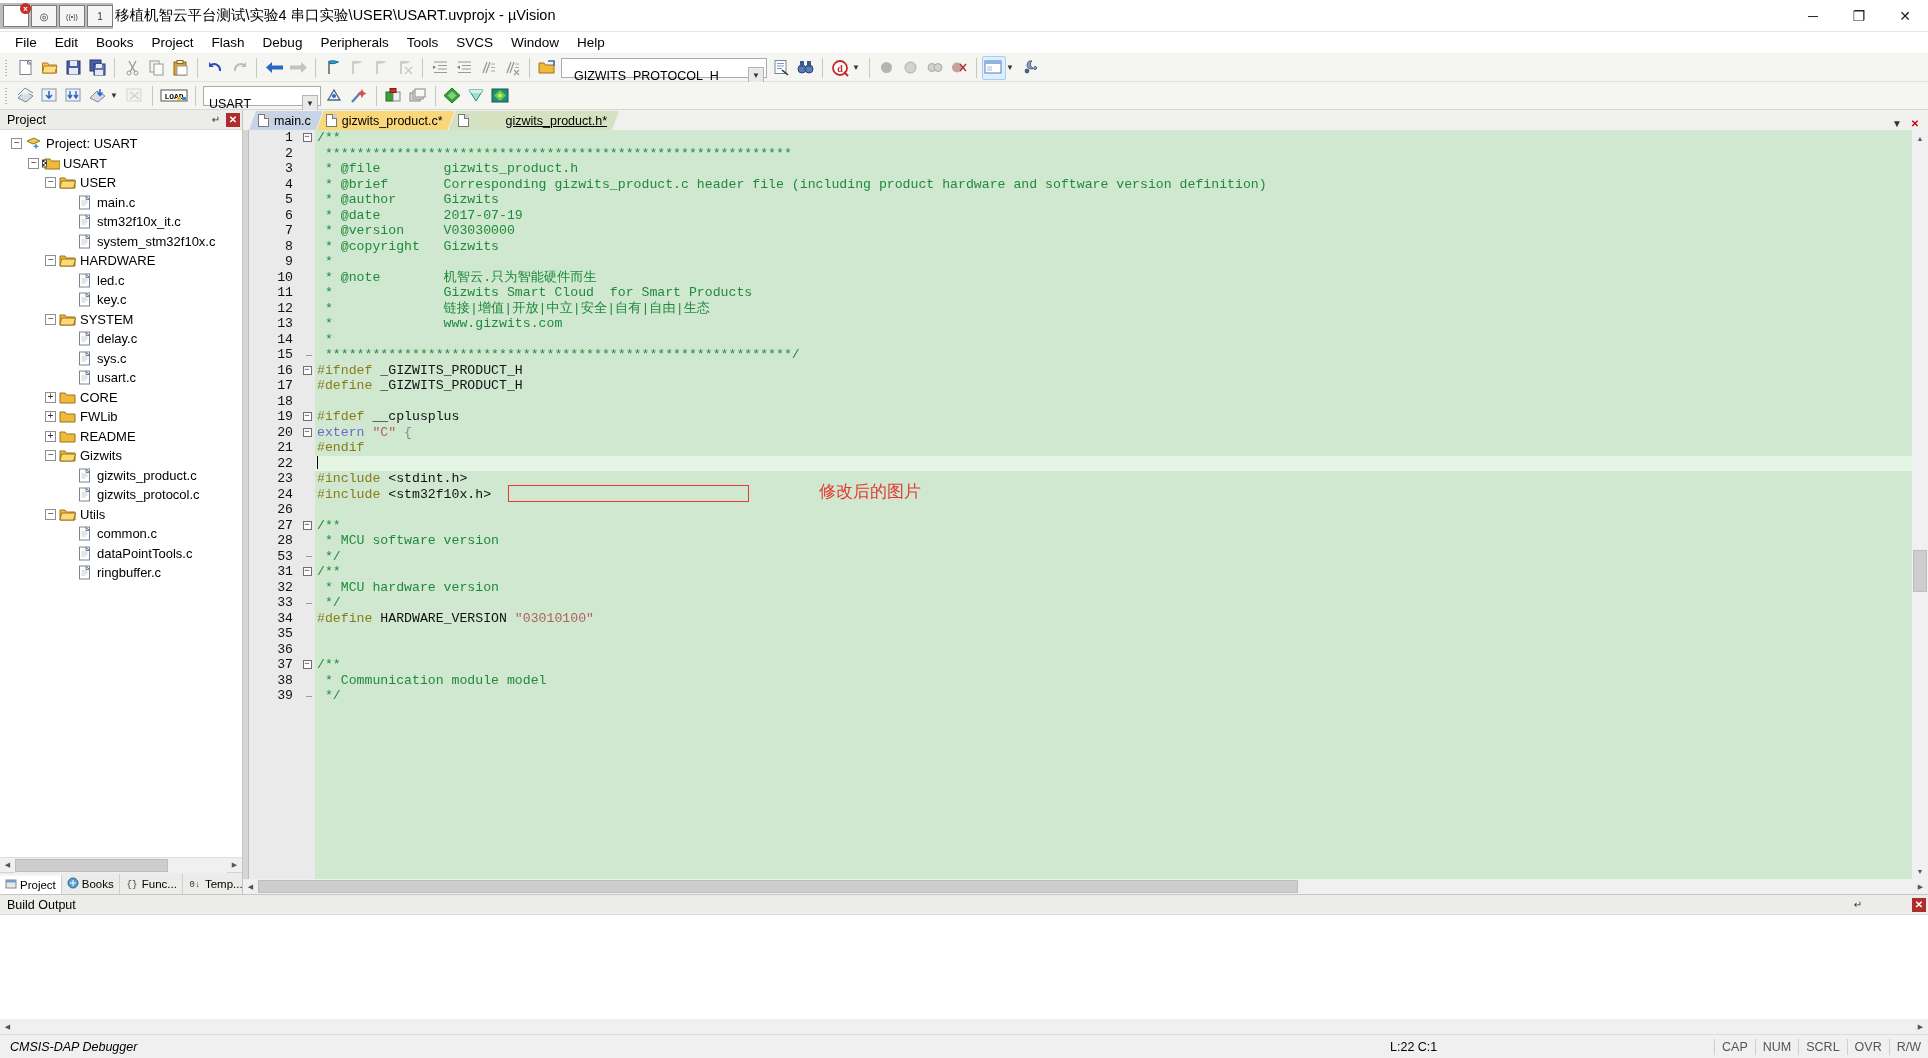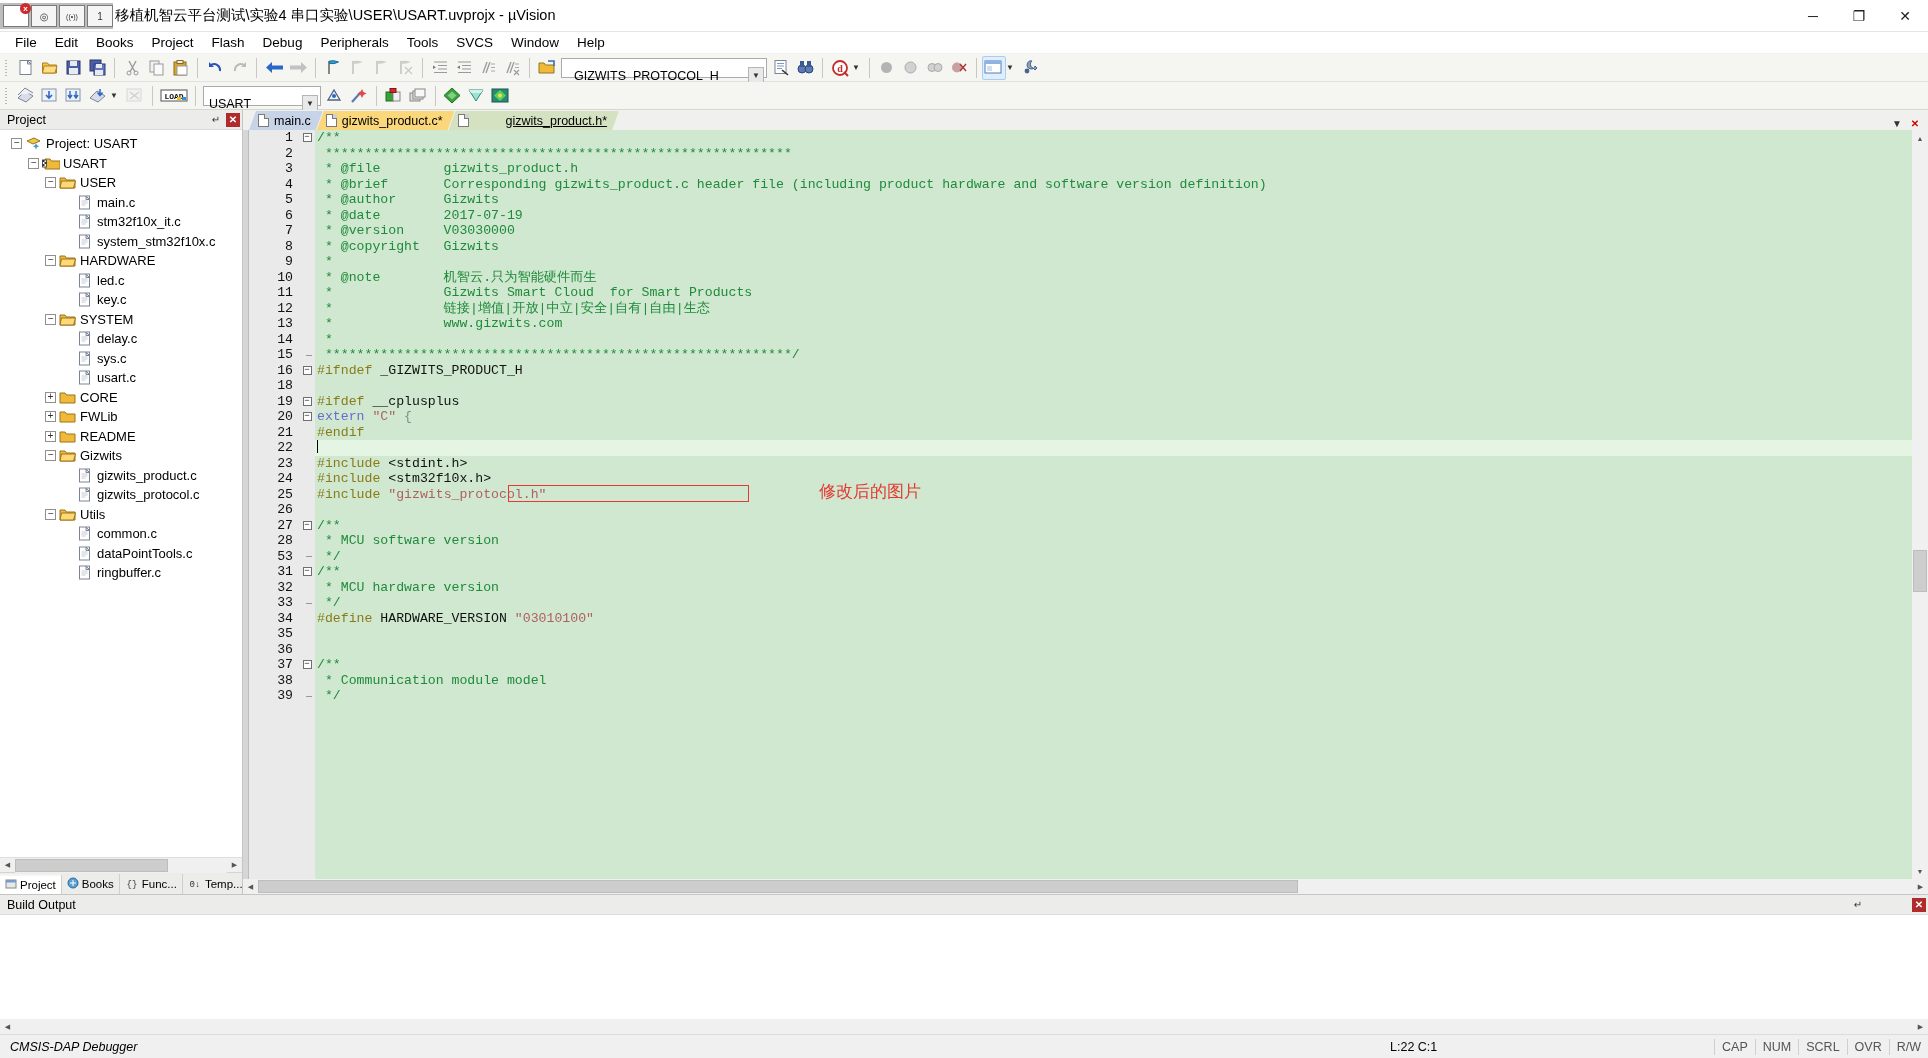--- a/index.html
+++ b/index.html
@@ -837,28 +837,28 @@
               <div class="codeline"><span class="lnum">7</span><span class="foldbox"><span class="fline"></span></span><span class="ctext"><span class="c-com"> * @version     V03030000</span></span></div>
               <div class="codeline"><span class="lnum">8</span><span class="foldbox"><span class="fline"></span></span><span class="ctext"><span class="c-com"> * @copyright   Gizwits</span></span></div>
               <div class="codeline"><span class="lnum">9</span><span class="foldbox"><span class="fline"></span></span><span class="ctext"><span class="c-com"> *</span></span></div>
               <div class="codeline"><span class="lnum">10</span><span class="foldbox"><span class="fline"></span></span><span class="ctext"><span class="c-com"> * @note        机智云.只为智能硬件而生</span></span></div>
               <div class="codeline"><span class="lnum">11</span><span class="foldbox"><span class="fline"></span></span><span class="ctext"><span class="c-com"> *              Gizwits Smart Cloud  for Smart Products</span></span></div>
               <div class="codeline"><span class="lnum">12</span><span class="foldbox"><span class="fline"></span></span><span class="ctext"><span class="c-com"> *              链接|增值|开放|中立|安全|自有|自由|生态</span></span></div>
               <div class="codeline"><span class="lnum">13</span><span class="foldbox"><span class="fline"></span></span><span class="ctext"><span class="c-com"> *              www.gizwits.com</span></span></div>
               <div class="codeline"><span class="lnum">14</span><span class="foldbox"><span class="fline"></span></span><span class="ctext"><span class="c-com"> *</span></span></div>
               <div class="codeline"><span class="lnum">15</span><span class="foldbox"><span class="fend"></span></span><span class="ctext"><span class="c-com"> ***********************************************************/</span></span></div>
               <div class="codeline"><span class="lnum">16</span><span class="foldbox"><span class="fb">−</span></span><span class="ctext"><span class="c-pre">#ifndef</span><span class="c-id"> _GIZWITS_PRODUCT_H</span></span></div>
+              <div class="codeline"><span class="lnum">17</span><span class="foldbox"><span class="fline"></span></span><span class="ctext"><span class="c-pre">#define</span><span class="c-id"> _GIZWITS_PRODUCT_H</span></span></div>
               <div class="codeline"><span class="lnum">18</span><span class="foldbox"><span class="fline"></span></span><span class="ctext"><span class="c-id"></span></span></div>
               <div class="codeline"><span class="lnum">19</span><span class="foldbox"><span class="fb">−</span></span><span class="ctext"><span class="c-pre">#ifdef</span><span class="c-id"> __cplusplus</span></span></div>
               <div class="codeline"><span class="lnum">20</span><span class="foldbox"><span class="fb">−</span></span><span class="ctext"><span class="c-kw">extern</span><span class="c-id"> </span><span class="c-str">"C"</span><span class="c-punc"> {</span></span></div>
               <div class="codeline"><span class="lnum">21</span><span class="foldbox"><span class="fline"></span></span><span class="ctext"><span class="c-pre">#endif</span></span></div>
               <div class="codeline curline"><span class="lnum">22</span><span class="foldbox"><span class="fline"></span></span><span class="ctext"><span class="c-id"></span><span style="display: inline-block; width: 1px; height: 13px; background: rgb(0, 0, 0); vertical-align: -2px;"></span></span></div>
               <div class="codeline"><span class="lnum">23</span><span class="foldbox"></span><span class="ctext"><span class="c-pre">#include</span><span class="c-id"> &lt;stdint.h&gt;</span></span></div>
               <div class="codeline"><span class="lnum">24</span><span class="foldbox"></span><span class="ctext"><span class="c-pre">#include</span><span class="c-id"> &lt;stm32f10x.h&gt;</span></span></div>
-              <div class="codeline"><span class="lnum">25</span><span class="foldbox"></span><span class="ctext"><span class="c-pre">#include</span><span class="c-id"> </span><span class="c-str">"gizwits_protocol.h"</span></span></div>
               <div class="codeline"><span class="lnum">26</span><span class="foldbox"></span><span class="ctext"><span class="c-id"></span></span></div>
               <div class="codeline"><span class="lnum">27</span><span class="foldbox"><span class="fb">−</span></span><span class="ctext"><span class="c-com">/**</span></span></div>
               <div class="codeline"><span class="lnum">28</span><span class="foldbox"><span class="fline"></span></span><span class="ctext"><span class="c-com"> * MCU software version</span></span></div>
               <div class="codeline"><span class="lnum">53</span><span class="foldbox"><span class="fend"></span></span><span class="ctext"><span class="c-com"> */</span></span></div>
               <div class="codeline"><span class="lnum">31</span><span class="foldbox"><span class="fb">−</span></span><span class="ctext"><span class="c-com">/**</span></span></div>
               <div class="codeline"><span class="lnum">32</span><span class="foldbox"><span class="fline"></span></span><span class="ctext"><span class="c-com"> * MCU hardware version</span></span></div>
               <div class="codeline"><span class="lnum">33</span><span class="foldbox"><span class="fend"></span></span><span class="ctext"><span class="c-com"> */</span></span></div>
               <div class="codeline"><span class="lnum">34</span><span class="foldbox"></span><span class="ctext"><span class="c-pre">#define</span><span class="c-id"> HARDWARE_VERSION </span><span class="c-str">"03010100"</span></span></div>
               <div class="codeline"><span class="lnum">35</span><span class="foldbox"></span><span class="ctext"><span class="c-id"></span></span></div>
               <div class="codeline"><span class="lnum">36</span><span class="foldbox"></span><span class="ctext"><span class="c-id"></span></span></div>

